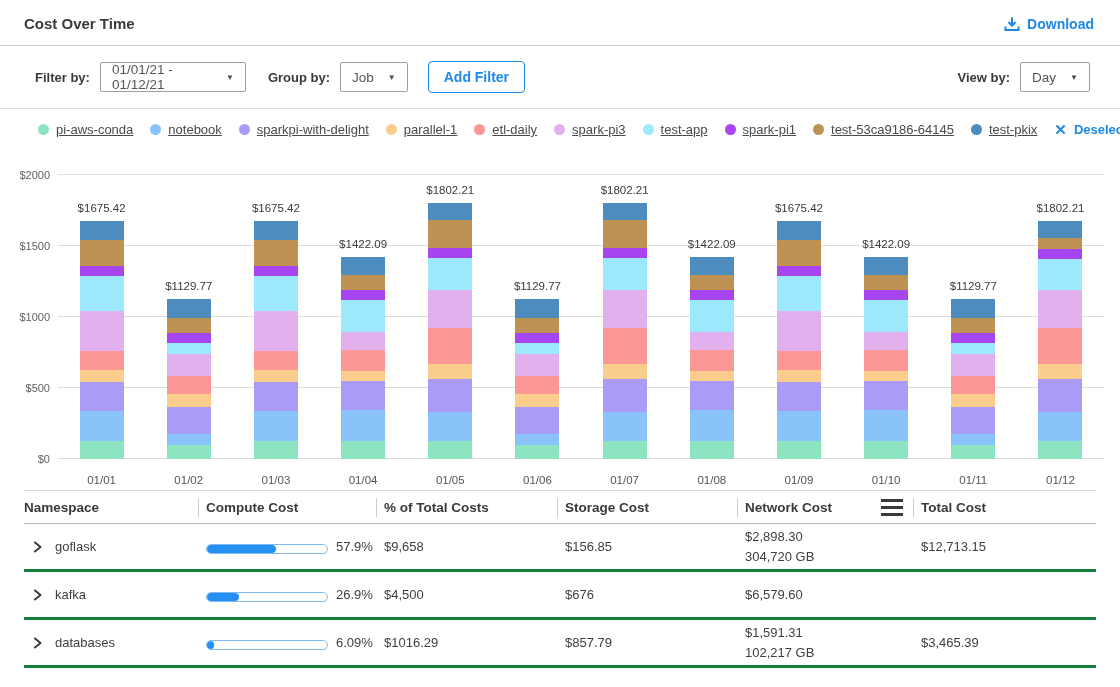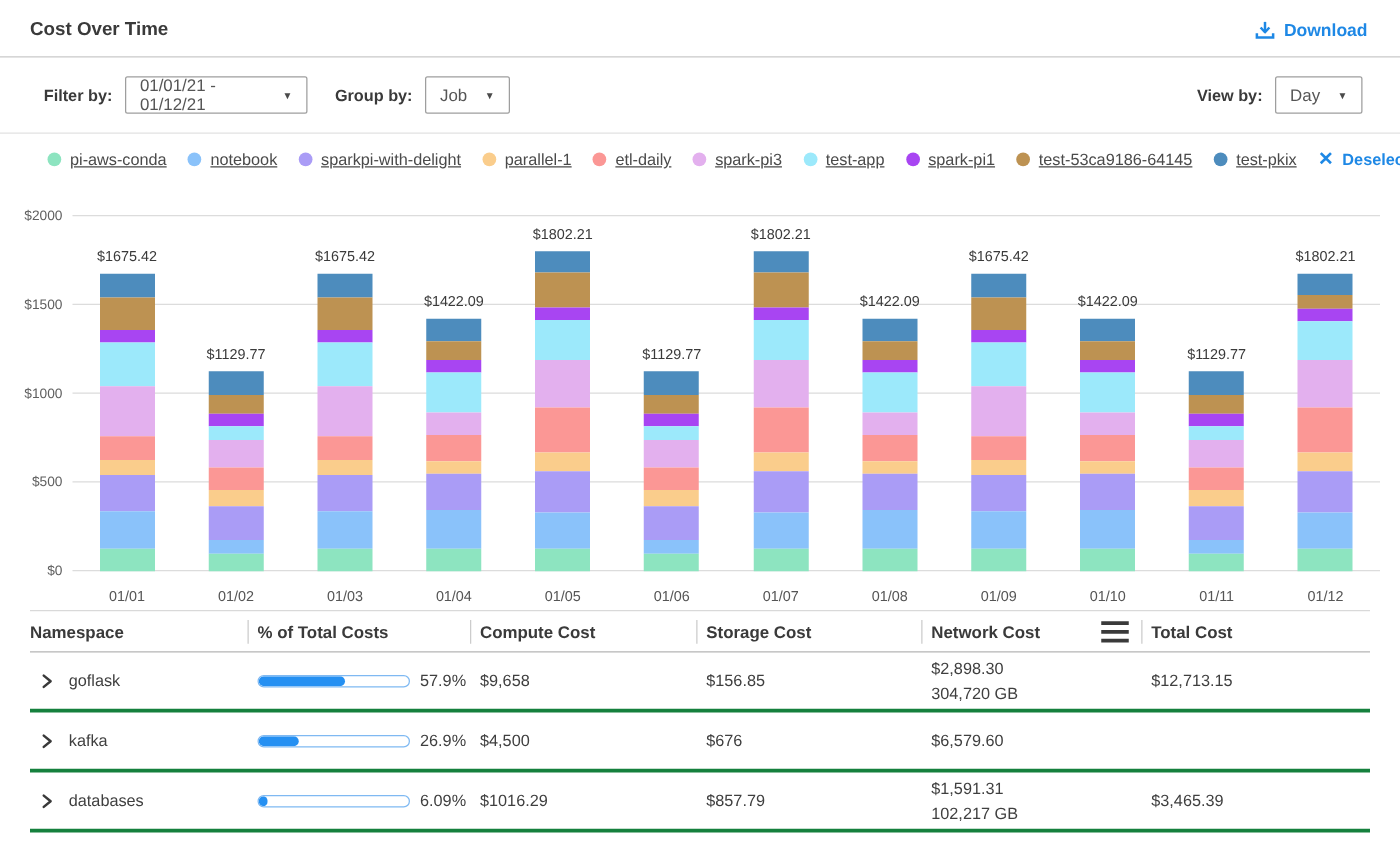--- a/index.html
+++ b/index.html
@@ -59,21 +59,21 @@
   .t-head { height:33px; border-bottom:1px solid #b5b5b5; }
   .t-head .t-cell { font-weight:bold; font-size:13.5px; color:#3a3a3a; position:relative;
     display:flex; align-items:center; height:100%; padding-left:8px; }
   .t-head .t-cell:first-child { padding-left:0; }
   .t-head .t-cell + .t-cell::before { content:""; position:absolute; left:0; top:7px;
     height:19px; width:1px; background:#ccc; }
   .t-row { min-height:48px; border-bottom:3px solid #15803d; font-size:13px; color:#3f3f3f; }
   .t-cell { padding-left:8px; }
   .ns-cell { display:flex; align-items:center; gap:12px; padding-left:8px; }
   .chev-btn { background:none; border:none; cursor:pointer; display:flex; padding:0; }
-  .pct-cell { display:flex; align-items:center; gap:8px; }
+  .pct-cell { display:flex; align-items:flex-end; gap:8px; }
   .pbar { width:122px; height:10px; border:1px solid #7fb9f2; border-radius:6px;
     position:relative; background:#fff; overflow:hidden; flex:none; }
   .pbar-fill { position:absolute; left:0; top:0; bottom:0; background:#2590f2;
     border-radius:5px; }
   .net-cell div { line-height:20px; }
   .burger { margin-left:auto; margin-right:10px; display:flex; flex-direction:column;
     gap:4px; cursor:pointer; background:none; border:none; padding:0; }
   .burger span { width:22px; height:3px; background:#3a3a3a; display:block; }
 </style>
 </head>
@@ -95,20 +95,21 @@
   <span class="tb-label">Filter by:</span>
   <div class="select-box" style="width:146px; justify-content:flex-end;">
     <span>01/01/21 - 01/12/21</span>
     <span class="caret">▼</span>
   </div>
   <span class="tb-label gap-lg">Group by:</span>
   <div class="select-box">
     <span>Job</span>
     <span class="caret">▼</span>
   </div>
+  <button class="add-filter-btn">Add Filter</button>
   <div class="view-by-wrap">
     <span class="tb-label">View by:</span>
     <div class="select-box">
       <span>Day</span>
       <span class="caret">▼</span>
     </div>
   </div>
 </div>
 
 <div class="legend-row">
@@ -367,24 +368,24 @@
       </div>
     </div>
 </div>
 
 <div class="cost-table">
   <div class="t-grid t-head">
       <div class="t-cell">
         <span>Namespace</span>
       </div>
       <div class="t-cell">
+        <span>Compute Cost</span>
+      </div>
+      <div class="t-cell">
         <span>% of Total Costs</span>
-      </div>
-      <div class="t-cell">
-        <span>Compute Cost</span>
       </div>
       <div class="t-cell">
         <span>Storage Cost</span>
       </div>
       <div class="t-cell">
         <span>Network  Cost</span>
         <button class="burger">
           <span></span>
           <span></span>
           <span></span>

